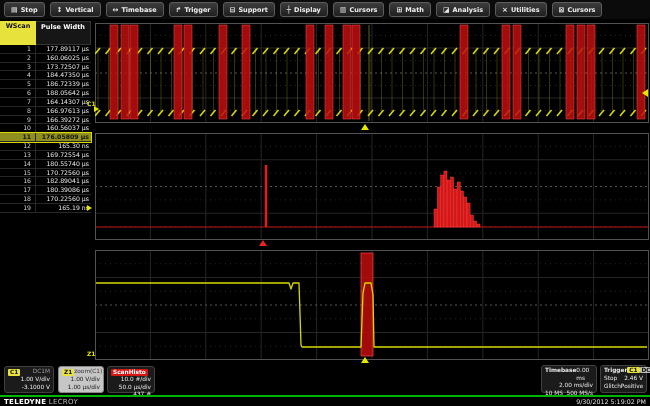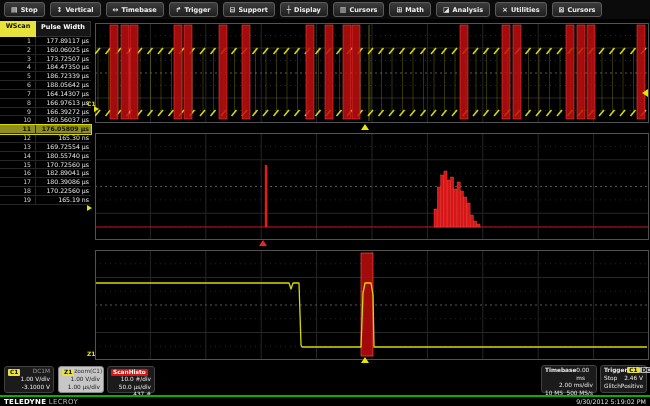--- a/index.html
+++ b/index.html
@@ -7,21 +7,21 @@
        font-family:"DejaVu Sans","Liberation Sans",sans-serif;color:#ddd;}
   
   .menubar{position:absolute;left:0;top:0;width:650px;height:19px;background:#0b0b0b;
            display:flex;align-items:center;gap:5px;padding-left:4px;box-sizing:border-box;}
   .menu-btn{display:inline-flex;align-items:center;gap:3px;height:13px;padding:0 6px;
             background:linear-gradient(#3c3c3c,#1f1f1f);border:1px solid #5c5c5c;border-radius:3px;
             font-size:6.5px;font-weight:bold;color:#efefef;cursor:default;}
   .menu-btn .mi{font-size:7px;color:#e8e8e8;}
   
   .wscan{position:absolute;left:0;top:21px;width:91px;}
-  .wscan-header{display:flex;height:16px;font-size:6.5px;font-weight:bold;}
+  .wscan-header{display:flex;height:24px;font-size:6.5px;font-weight:bold;}
   .wscan-header .hl{width:36px;background:#e8e23c;color:#111;text-align:center;line-height:10px;}
   .wscan-header .hr{flex:1;background:#161616;color:#fff;text-align:center;line-height:10px;border:1px solid #333;border-left:none;box-sizing:border-box;}
   .wrow{display:flex;height:8.84px;font-size:6.2px;line-height:8.8px;border-bottom:1px solid #262626;box-sizing:border-box;background:#000;}
   .wrow .c1{width:36px;text-align:right;padding-right:4px;color:#cfcfcf;border-right:1px solid #262626;box-sizing:border-box;}
   .wrow .c2{flex:1;text-align:right;padding-right:2px;color:#e9e9e9;}
   .wrow.sel{background:#8f8f1f;outline:1px solid #d9d900;}
   .wrow.sel .c1,.wrow.sel .c2{color:#131300;font-weight:bold;}
   
   .plot{position:absolute;left:95px;top:23px;width:554px;height:337px;}
   .panel{position:absolute;left:0;width:554px;background:#000;}

